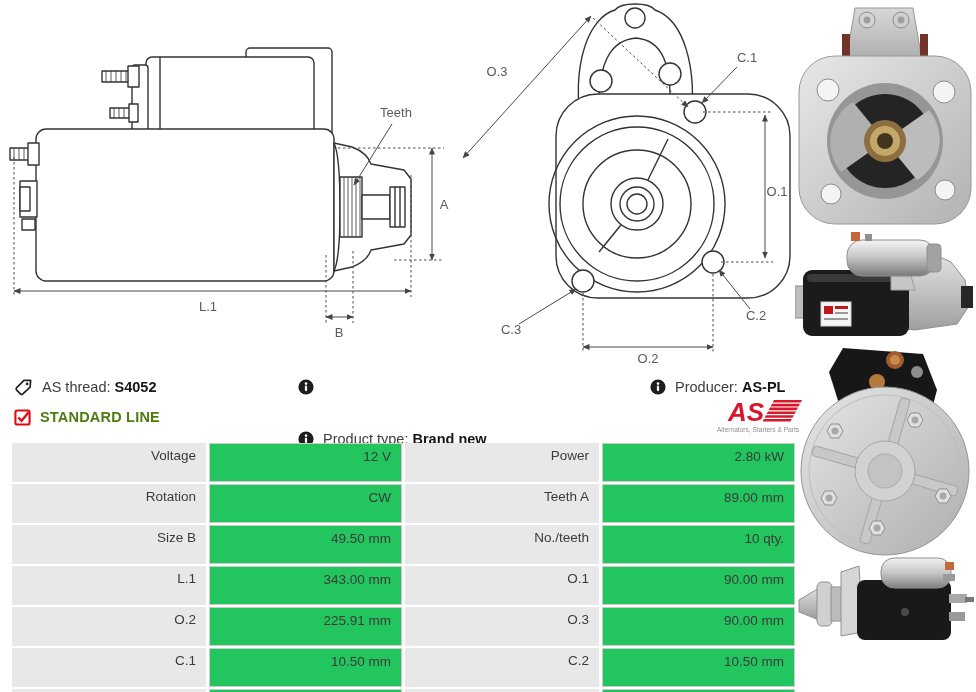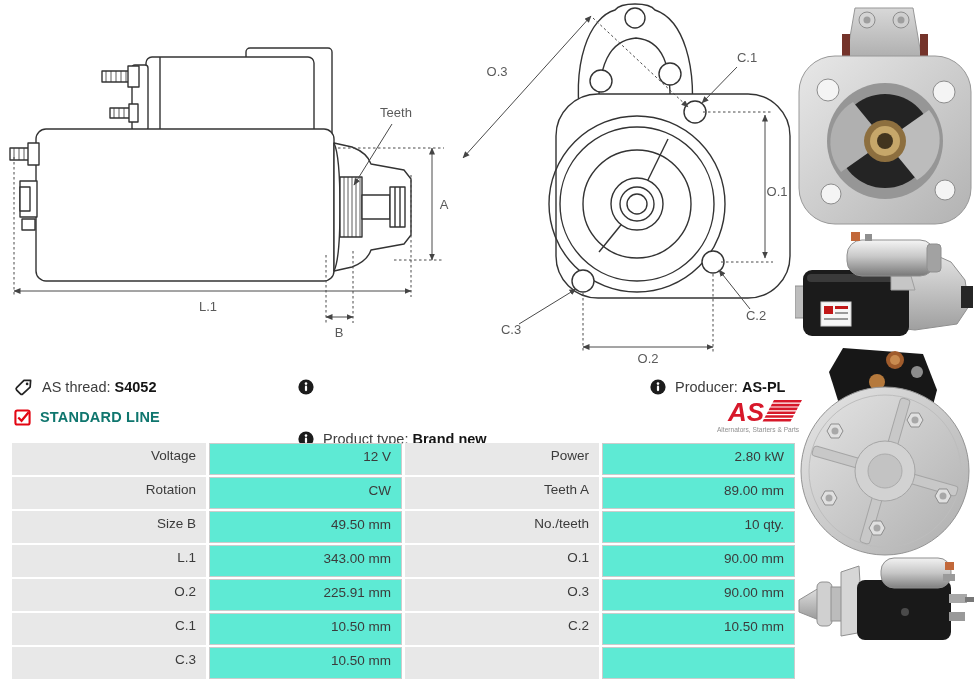--- a/index.html
+++ b/index.html
@@ -2,26 +2,26 @@
 <html><head>
 <meta charset="utf-8">
 <style>
   html,body{margin:0;padding:0;background:#fff;}
   body{width:976px;height:692px;position:relative;overflow:hidden;
        font-family:"Liberation Sans",sans-serif;color:#3d3d3d;}
   .abs{position:absolute;}
   
   .info-row{display:flex;align-items:center;gap:9px;height:22px;font-size:14.5px;white-space:nowrap;}
   .info-row b{color:#151515;}
-  .std-line{color:#0f766e;font-weight:bold;letter-spacing:.2px;}
+  .std-line{color:#4d7c0f;font-weight:bold;letter-spacing:.2px;}
   
   table.spec{border-collapse:separate;border-spacing:3px 2px;font-size:13.5px;}
-  table.spec td{vertical-align:top;padding:5px 10px 4px 6px;text-align:right;color:#3b3b3b;}
+  table.spec td{vertical-align:top;padding:5px 10px 11px 6px;text-align:right;color:#3b3b3b;}
   td.lbl{width:178px;background:#e8e8e8;}
-  td.val{width:175px;background:#5eead4;border:1px solid #ccc;height:21px;}
+  td.val{width:175px;background:#22c55e;border:1px solid #ccc;height:21px;}
   tr.tall td{height:39px;}
   tr:not(.tall) td.lbl{height:22px;}
   svg text{font-family:"Liberation Sans",sans-serif;}
   .dimtxt{font-size:13px;fill:#5a5a5a;}
 </style>
 </head>
 <body>
 
 <svg class="abs" style="left:8px;top:5px" width="445" height="358" viewBox="0 0 445 358">
   <defs>

